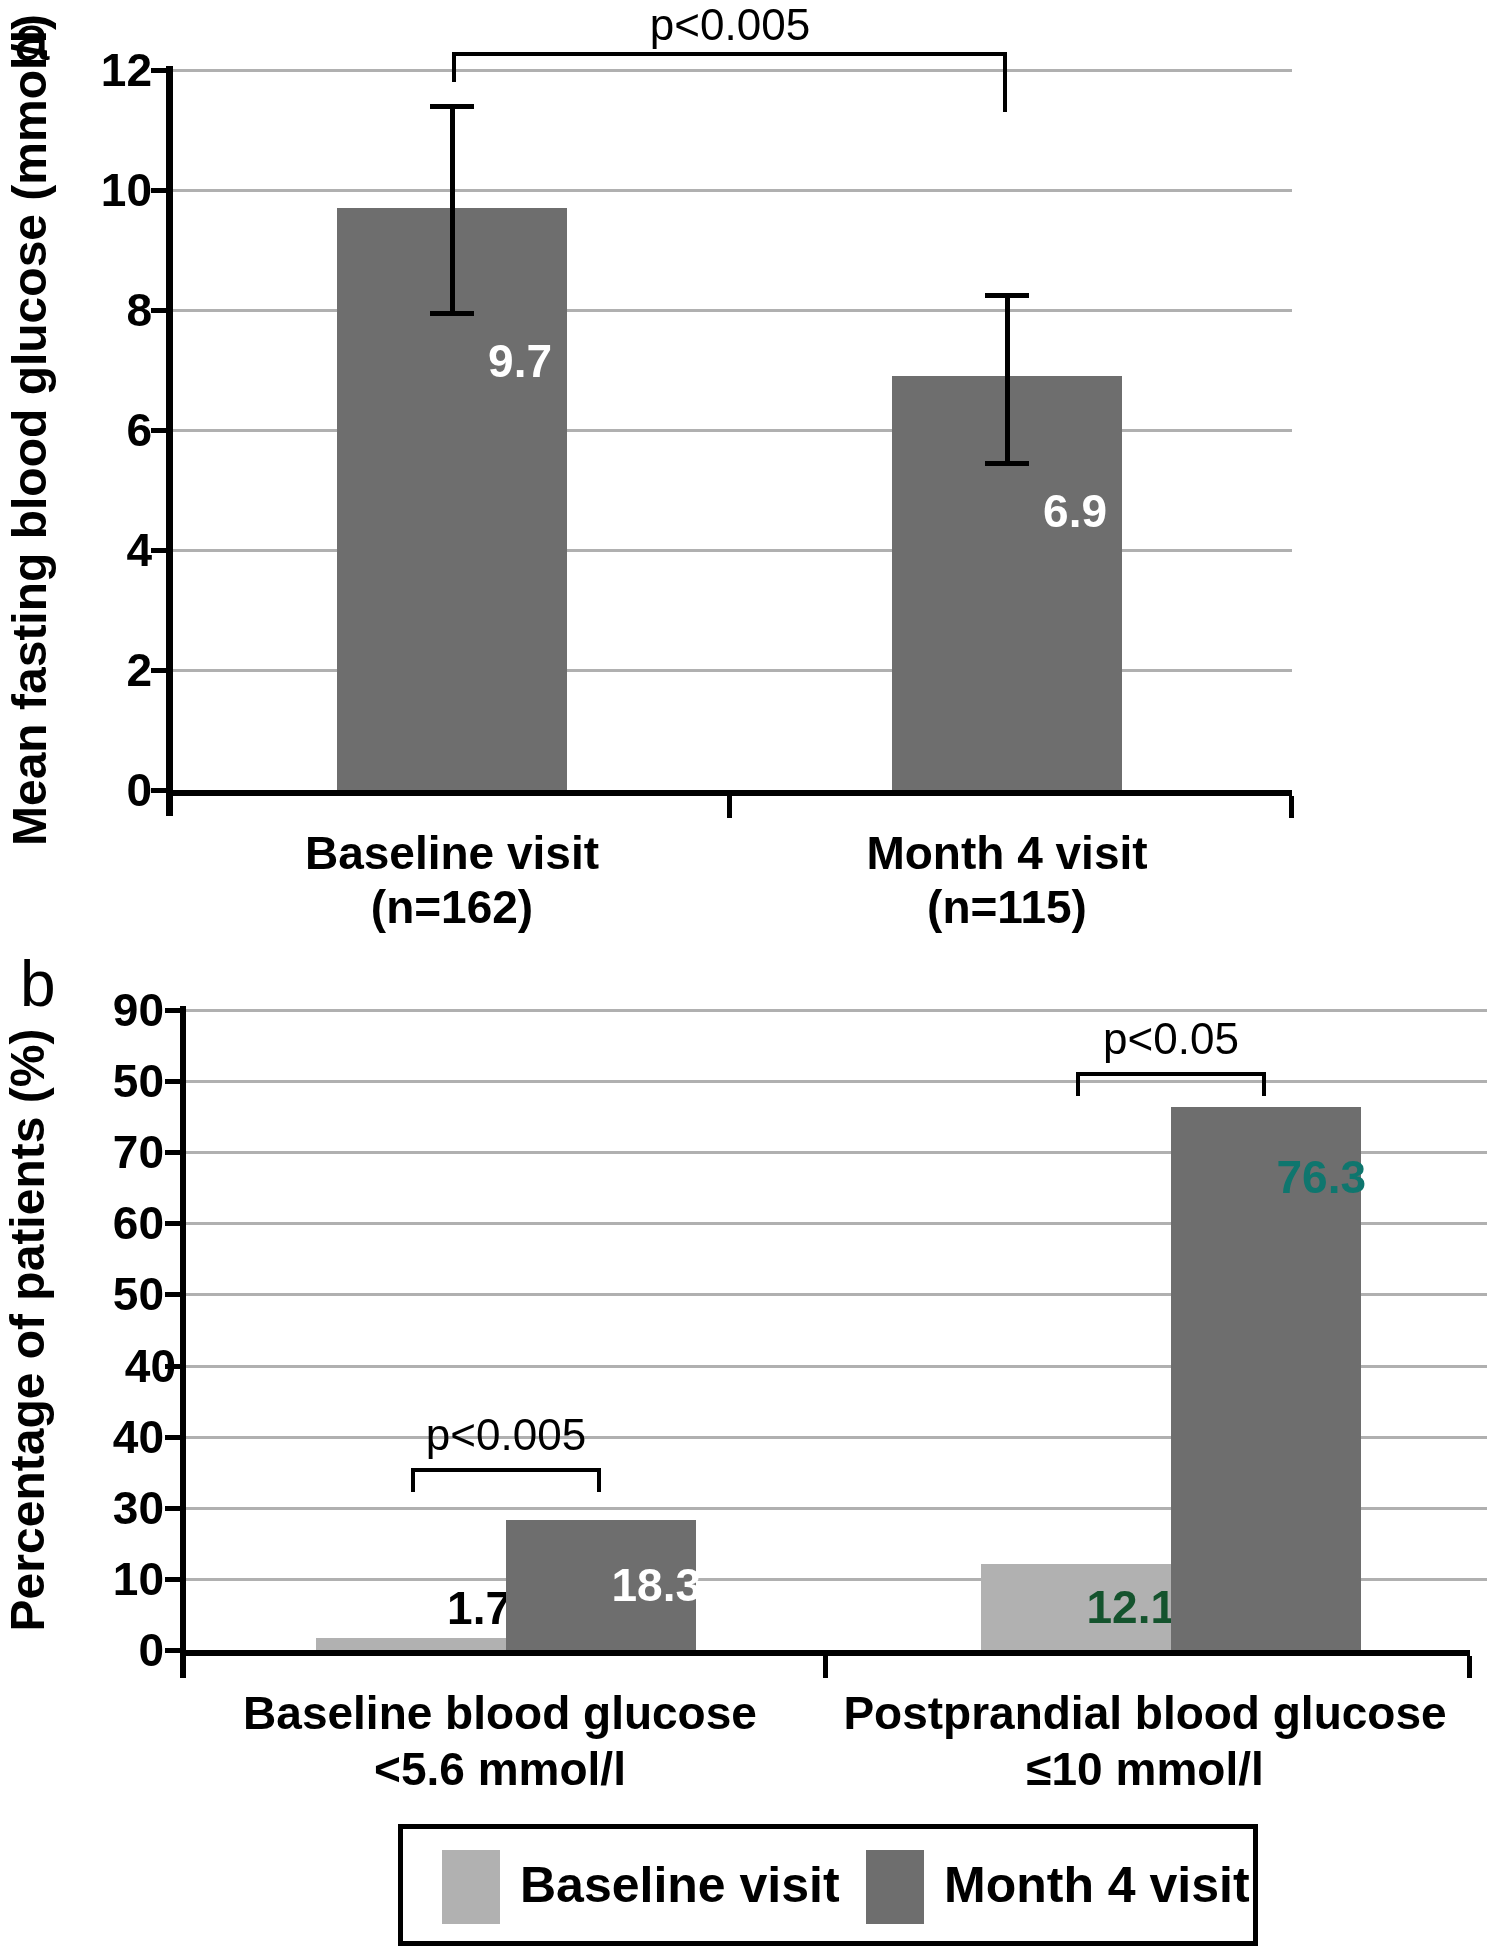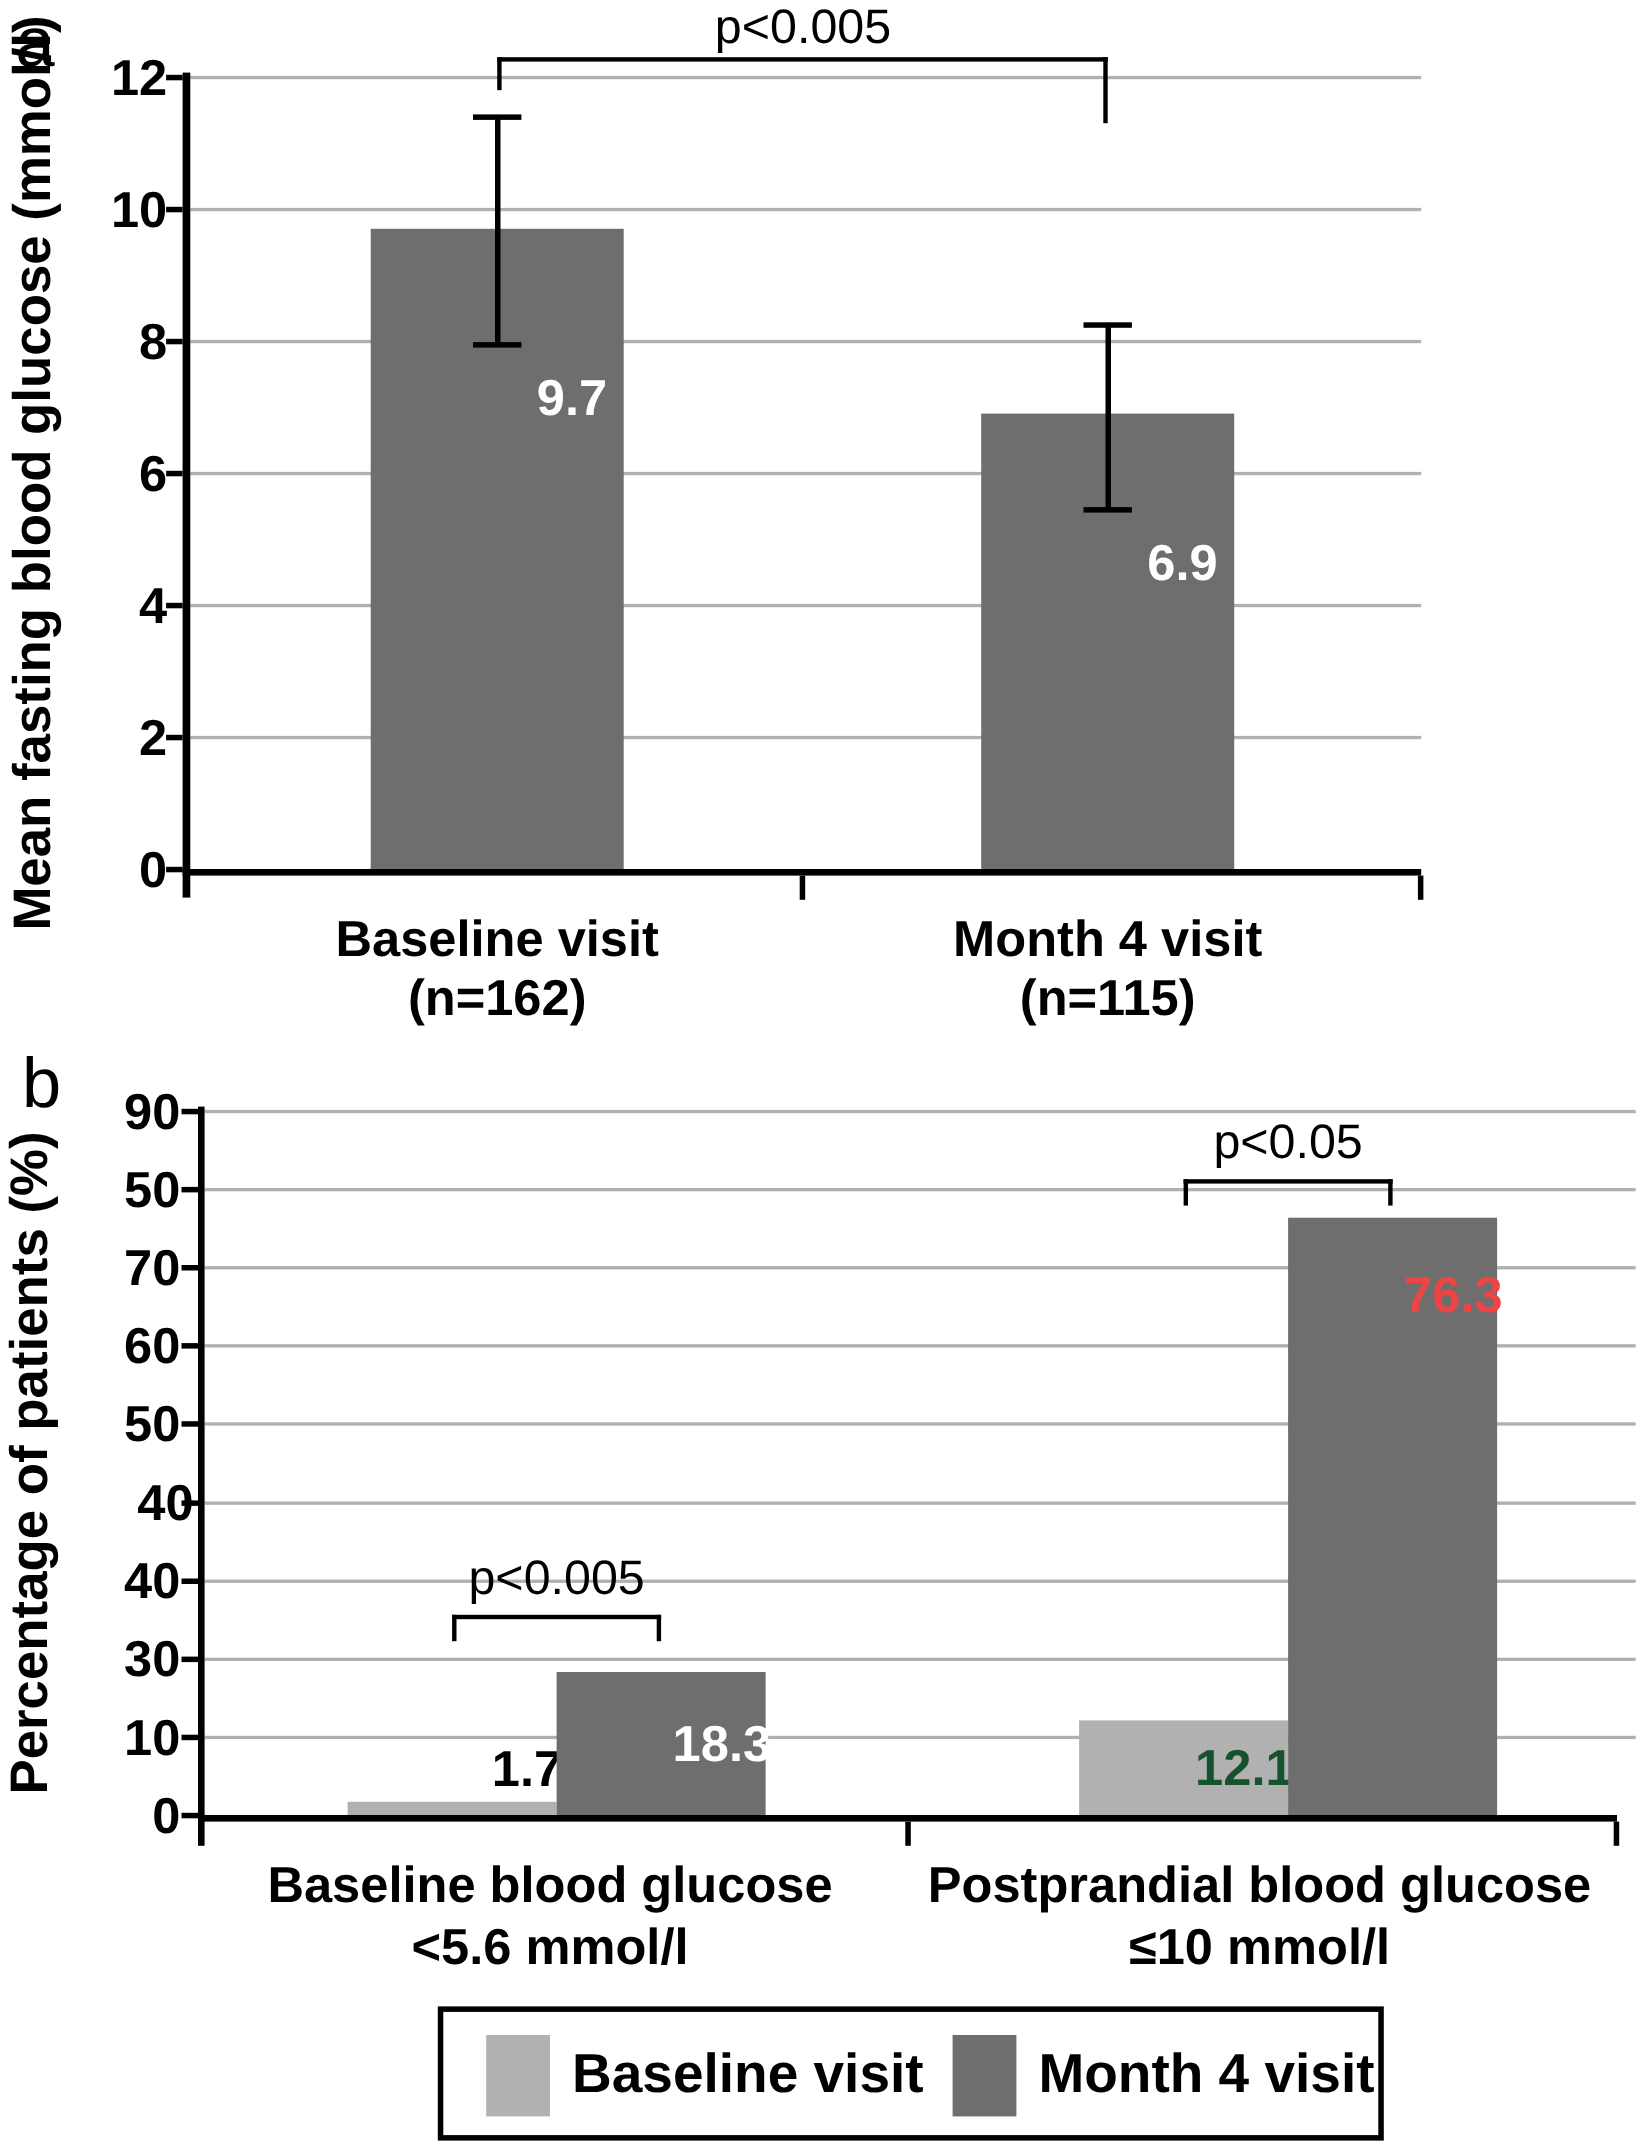--- a/index.html
+++ b/index.html
@@ -140,21 +140,21 @@
         <div class="gridline" style="left: 186px; width: 1301px; top: 1009px;"></div>
         <div class="tick" style="left: 165px; width: 15px; top: 1008px; height: 5px;"></div>
         <div class="ytick-label" style="left: 34px; width: 130px; top: 986px;">90</div>
         <div class="bar" style="left: 316px; width: 190px; top: 1638px; height: 12px; background: rgb(177, 177, 177);"></div>
         <div class="bar-value" style="left: 311px; width: 200px; top: 1584px; color: rgb(0, 0, 0);">1.7</div>
         <div class="bar" style="left: 981px; width: 190px; top: 1564px; height: 86px; background: rgb(177, 177, 177);"></div>
         <div class="bar-value" style="left: 976px; width: 200px; top: 1583px; color: #14532d;">12.1</div>
         <div class="bar" style="left: 506px; width: 190px; top: 1520px; height: 130px; background: rgb(110, 110, 110);"></div>
         <div class="bar-value" style="left: 501px; width: 200px; top: 1561px; color: rgb(255, 255, 255);">18.3</div>
         <div class="bar" style="left: 1171px; width: 190px; top: 1107px; height: 543px; background: rgb(110, 110, 110);"></div>
-        <div class="bar-value" style="left: 1166px; width: 200px; top: 1153px; color: #ef4444;">76.3</div>
+        <div class="bar-value" style="left: 1166px; width: 200px; top: 1153px; color: #0f766e;">76.3</div>
         <div class="errline" style="left: 411px; width: 190px; top: 1468px; height: 4px;"></div>
         <div class="errline" style="left: 411px; width: 4px; top: 1468px; height: 24px;"></div>
         <div class="errline" style="left: 597px; width: 4px; top: 1468px; height: 24px;"></div>
         <div class="sig-label" style="left: 306px; width: 400px; top: 1412px;">p&lt;0.005</div>
         <div class="errline" style="left: 1076px; width: 190px; top: 1072px; height: 4px;"></div>
         <div class="errline" style="left: 1076px; width: 4px; top: 1072px; height: 24px;"></div>
         <div class="errline" style="left: 1262px; width: 4px; top: 1072px; height: 24px;"></div>
         <div class="sig-label" style="left: 971px; width: 400px; top: 1016px;">p&lt;0.05</div>
         <div class="axis" style="left: 180px; width: 6px; top: 1006px; height: 672px;"></div>
         <div class="axis" style="left: 180px; width: 1290px; top: 1650px; height: 6px;"></div>

